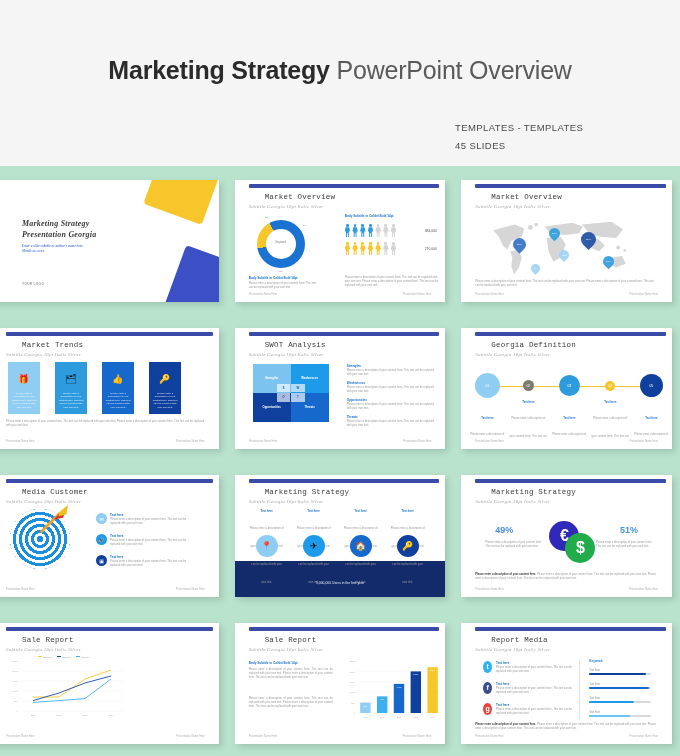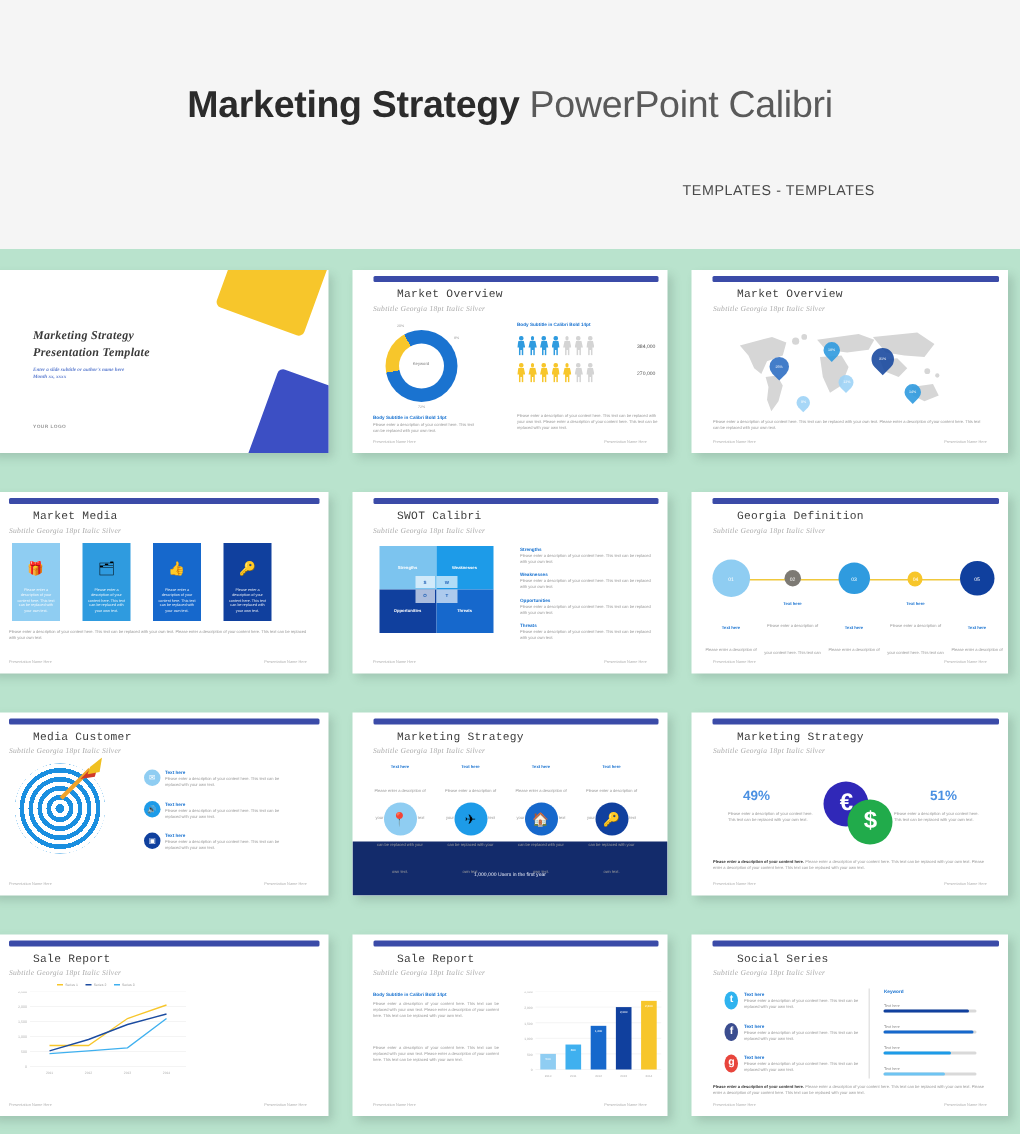--- a/index.html
+++ b/index.html
@@ -156,37 +156,38 @@
   
   .soc-c{width:12px;height:12px;border-radius:50%;display:flex;align-items:center;justify-content:center;color:#fff;font-size:7px;font-weight:700;}
   .prog{position:absolute;height:2.6px;background:#d9d9d9;width:62px;border-radius:1px;}
   .prog i{display:block;height:100%;border-radius:1px;}
 </style>
 </head>
 <body>
 
 <div class="header">
   <div class="hdr-title">
-    <b>Marketing Strategy</b><span> PowerPoint Calibri</span>
+    <b>Marketing Strategy</b><span> PowerPoint Overview</span>
   </div>
   <div class="hdr-meta">
     <div>TEMPLATES - TEMPLATES</div>
+    <div>45 SLIDES</div>
   </div>
 </div>
 
 <div class="grid">
 
   <div class="cell">
     <div class="slide first">
 
       <div class="tt-quad-y"></div>
       <div class="tt-quad-b"></div>
       <div class="tt-h">
         <div>Marketing Strategy</div>
-        <div>Presentation Template</div>
+        <div>Presentation Georgia</div>
       </div>
       <div class="tt-s">
         <div>Enter a slide subtitle or author's name here</div>
         <div>Month xx, xxxx</div>
       </div>
       <div class="tt-logo">YOUR LOGO</div>
     </div>
   </div>
 
   <div class="cell">
@@ -319,21 +320,21 @@
       </div>
       <div class="lorem" style="position:absolute;left:14px;top:100px;right:14px;">Please enter a description of your content here. This text can be replaced with your own text. Please enter a description of your content here. This text can be replaced with your own text.</div>
       <div class="s-foot-l">Presentation Name Here</div>
       <div class="s-foot-r">Presentation Name Here</div>
     </div>
   </div>
 
   <div class="cell">
     <div class="slide first">
       <div class="topbar"></div>
-      <div class="s-title">Market Media</div>
+      <div class="s-title">Market Trends</div>
       <div class="s-sub">Subtitle Georgia 18pt Italic Silver</div>
       <div id="mtcards">
           <div class="mt-card" style="left: 16px; background: rgb(143, 205, 242);">
             <div class="ic">🎁</div>
             <div class="tx">Please enter a description of your content here. This text can be replaced with your own text.</div>
           </div>
           <div class="mt-card" style="left: 63px; background: rgb(47, 155, 223);">
             <div class="ic">🗂</div>
             <div class="tx">Please enter a description of your content here. This text can be replaced with your own text.</div>
           </div>
@@ -348,21 +349,21 @@
         </div>
       <div class="lorem" style="position:absolute;left:14px;top:92px;right:14px;">Please enter a description of your content here. This text can be replaced with your own text. Please enter a description of your content here. This text can be replaced with your own text.</div>
       <div class="s-foot-l">Presentation Name Here</div>
       <div class="s-foot-r">Presentation Name Here</div>
     </div>
   </div>
 
   <div class="cell">
     <div class="slide">
       <div class="topbar"></div>
-      <div class="s-title">SWOT Calibri</div>
+      <div class="s-title">SWOT Analysis</div>
       <div class="s-sub">Subtitle Georgia 18pt Italic Silver</div>
       <div class="swot" id="swotgrid">
           <div style="background: rgb(124, 196, 239);">Strengths</div>
           <div style="background: rgb(29, 155, 232);">Weaknesses</div>
           <div style="background: rgb(16, 64, 158);">Opportunities</div>
           <div style="background: rgb(22, 104, 204);">Threats</div>
         </div>
       <div class="swot-mid" id="swotmid">
           <span>S</span>
           <span>W</span>
@@ -571,21 +572,21 @@
             <text x="89.60000000000001" y="57" font-size="2" fill="#b0b0b0" text-anchor="middle">2014</text>
           </svg></div>
       <div class="s-foot-l">Presentation Name Here</div>
       <div class="s-foot-r">Presentation Name Here</div>
     </div>
   </div>
 
   <div class="cell">
     <div class="slide">
       <div class="topbar"></div>
-      <div class="s-title">Social Series</div>
+      <div class="s-title">Report Media</div>
       <div class="s-sub">Subtitle Georgia 18pt Italic Silver</div>
       <div id="socnets">
           <div style="position: absolute; left: 22px; top: 38px; display: flex; gap: 4px; align-items: flex-start; width: 92px;">
             <div class="soc-c" style="background:#2fb3ef">t</div>
             <div>
               <div class="mini-h">Text here</div>
               <div class="lorem">Please enter a description of your content here. This text can be replaced with your own text.</div>
             </div>
           </div>
           <div style="position: absolute; left: 22px; top: 59px; display: flex; gap: 4px; align-items: flex-start; width: 92px;">

